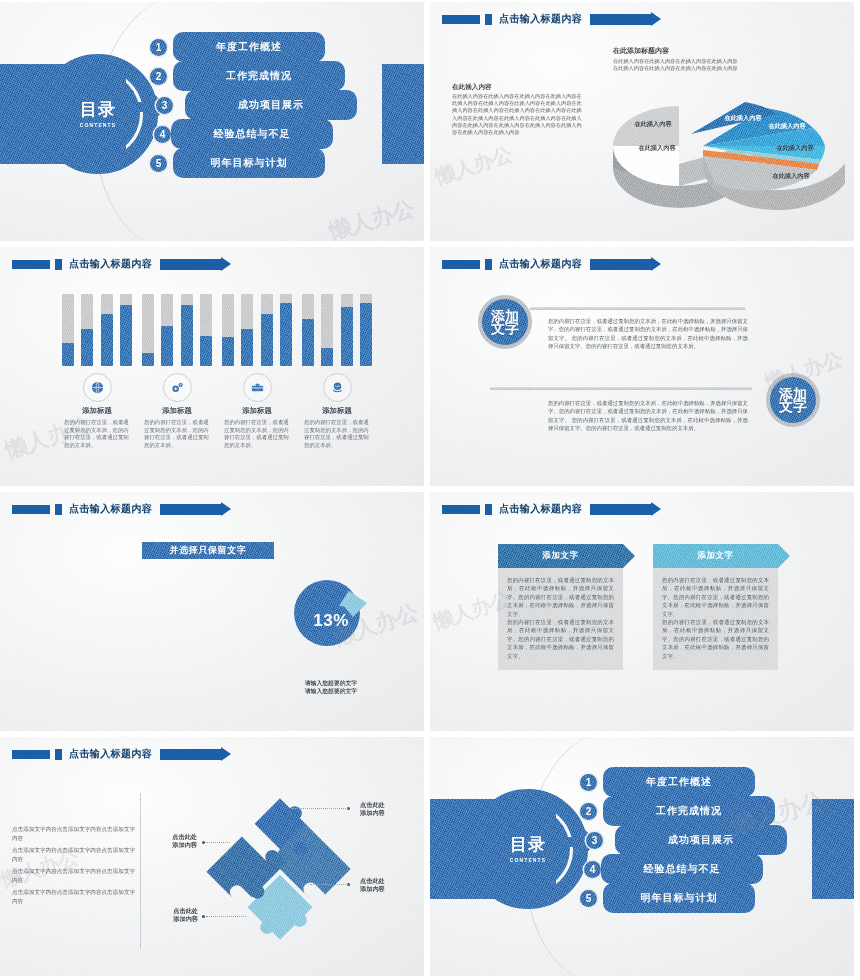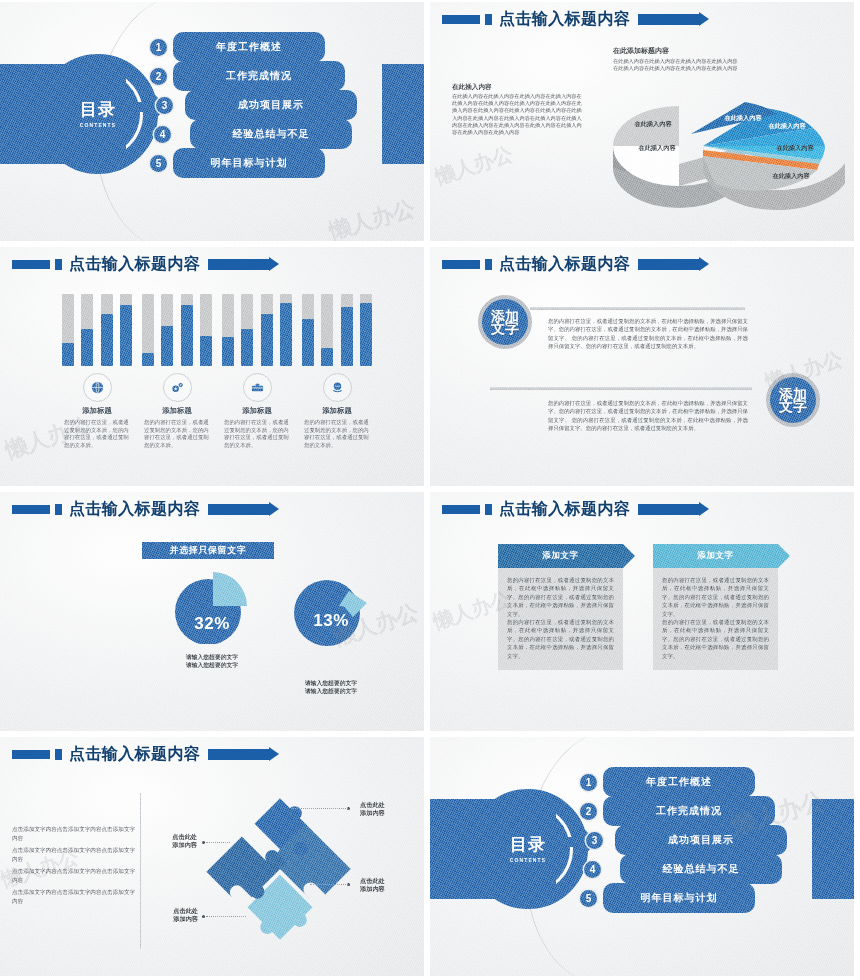--- a/index.html
+++ b/index.html
@@ -22,21 +22,21 @@
   
   .s1{left:0;top:2px}      .s2{left:430px;top:2px}
   .s3{left:0;top:247px}    .s4{left:430px;top:247px}
   .s5{left:0;top:492px}    .s6{left:430px;top:492px}
   .s7{left:0;top:737px}    .s8{left:430px;top:737px}
 
   
   .hdr{position:absolute;left:12px;top:10px;height:14px;display:flex;align-items:center;z-index:5}
   .hdr .bar1{width:38px;height:9px;background:#1b5fa8;}
   .hdr .bar2{width:7px;height:11px;background:#1b5fa8;margin-left:5px;}
-  .hdr .htxt{font-size:16px;font-weight:bold;color:#11406f;margin-left:7px;white-space:nowrap;letter-spacing:.4px;text-align:right;}
+  .hdr .htxt{font-size:10px;font-weight:bold;color:#11406f;margin-left:7px;white-space:nowrap;letter-spacing:.4px;text-align:right;}
   .hdr .arrow{margin-left:8px;position:relative;width:62px;height:11px;background:#1b5fa8;}
   .hdr .arrow::after{content:"";position:absolute;right:-9px;top:-2px;
      border-left:10px solid #1b5fa8;border-top:7.5px solid transparent;border-bottom:7.5px solid transparent;}
 
   
   .c-leftblock{position:absolute;left:0;top:62px;width:126px;height:100px;background:#1b5fa8;}
   .c-rightblock{position:absolute;right:0;top:62px;width:42px;height:100px;background:#1b5fa8;}
   .c-ring{position:absolute;left:38px;top:52px;width:120px;height:120px;border-radius:50%;
           border:15px solid #1b5fa8;box-sizing:border-box;background:transparent;}
   .c-disc{position:absolute;left:56px;top:70px;width:84px;height:84px;border-radius:50%;background:#1b5fa8;
@@ -53,21 +53,21 @@
   .c-item{display:flex;align-items:center;height:22px;margin-bottom:7px;}
   .c-num{width:17px;height:17px;border-radius:50%;background:#1b5fa8;color:#fff;font-weight:bold;
          font-size:10px;display:flex;align-items:center;justify-content:center;flex:0 0 auto;
          box-shadow:0 0 0 1.5px #e8eaec;}
   .c-pill{margin-left:6px;height:30px;border-radius:10px;background:#1b5fa8;color:#fff;
           font-size:10px;font-weight:bold;display:flex;align-items:center;justify-content:center;
           letter-spacing:1px;}
   .c-item:nth-child(1) .c-pill{width:152px}
   .c-item:nth-child(2) .c-pill{width:172px}
   .c-item:nth-child(3) .c-pill{width:172px;margin-left:12px}
-  .c-item:nth-child(4) .c-pill{width:162px;margin-left:19px}
+  .c-item:nth-child(4) .c-pill{width:162px;margin-left:0}
   .c-item:nth-child(5) .c-pill{width:152px}
   .c-item:nth-child(3) .c-num{margin-left:6px}
   .c-item:nth-child(4) .c-num{margin-left:4px}
 
   
   .s2-lead{position:absolute;left:183px;top:44px;width:210px;}
   .s2-lead .t{font-size:7px;font-weight:bold;color:#1d2328;}
   .s2-lead .b{font-size:5.2px;color:#3b4248;line-height:7px;margin-top:1.5px;}
   .s2-left{position:absolute;left:22px;top:81px;width:132px;}
   .s2-left .t{font-size:6.6px;font-weight:bold;color:#1d2328;}
@@ -373,31 +373,20 @@
     <div class="hdr">
       <div class="bar1"></div>
       <div class="bar2"></div>
       <div class="htxt">点击输入标题内容</div>
       <div class="arrow"></div>
     </div>
 
     <div class="s5-sub">并选择只保留文字</div>
 
 
-    <div class="pieu" style="left:153px;top:72px">
-      <div class="pwrap">
-        <svg viewBox="0 0 80 80" width="80" height="80">
-          <circle cx="36" cy="48" r="33" fill="#1b5fa8"></circle>
-          <path d="M43 14 A34 34 0 0 1 77 48 L43 48 Z" fill="#7ec4dc" transform="translate(-2,-6)"></path>
-        </svg>
-      </div>
-      <div class="pctxt" style="top:50px">32%</div>
-      <div class="cap" style="white-space:pre-line;margin-top:9px">请输入您想要的文字
-请输入您想要的文字</div>
-    </div>
 
     <div class="pieu" style="left:272px;top:85px">
       <div class="pwrap">
         <svg viewBox="0 0 80 80" width="80" height="80">
           <circle cx="36" cy="36" r="33" fill="#1b5fa8"></circle>
           <path d="M58 14 L76 26 L62 40 L50 26 Z" fill="#7ec4dc"></path>
           <path d="M58 14 A33 33 0 0 1 70 31 L48 29 Z" fill="#7ec4dc"></path>
         </svg>
       </div>
       <div class="pctxt" style="top:34px">13%</div>

